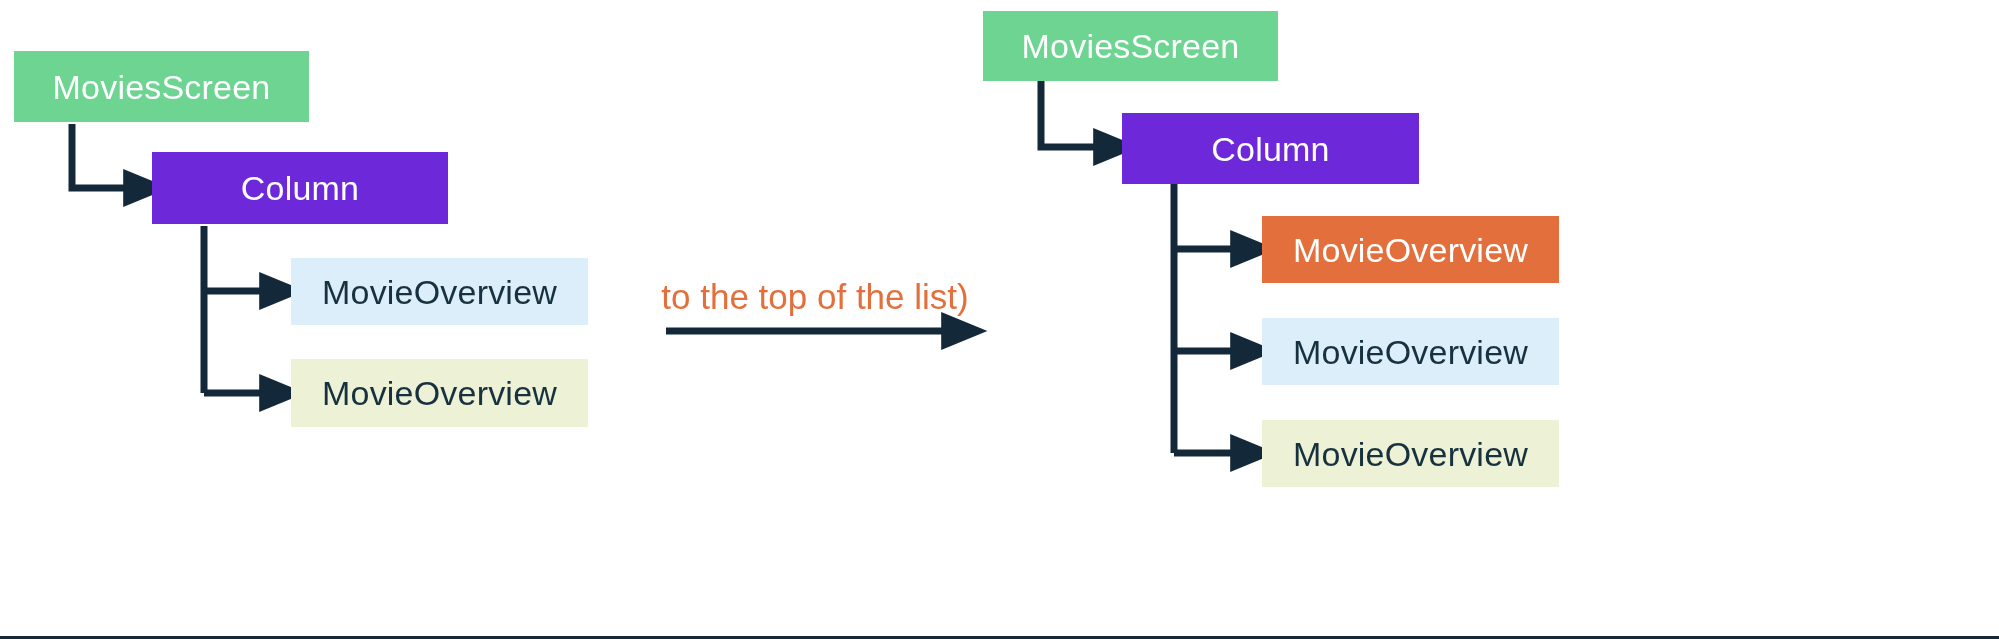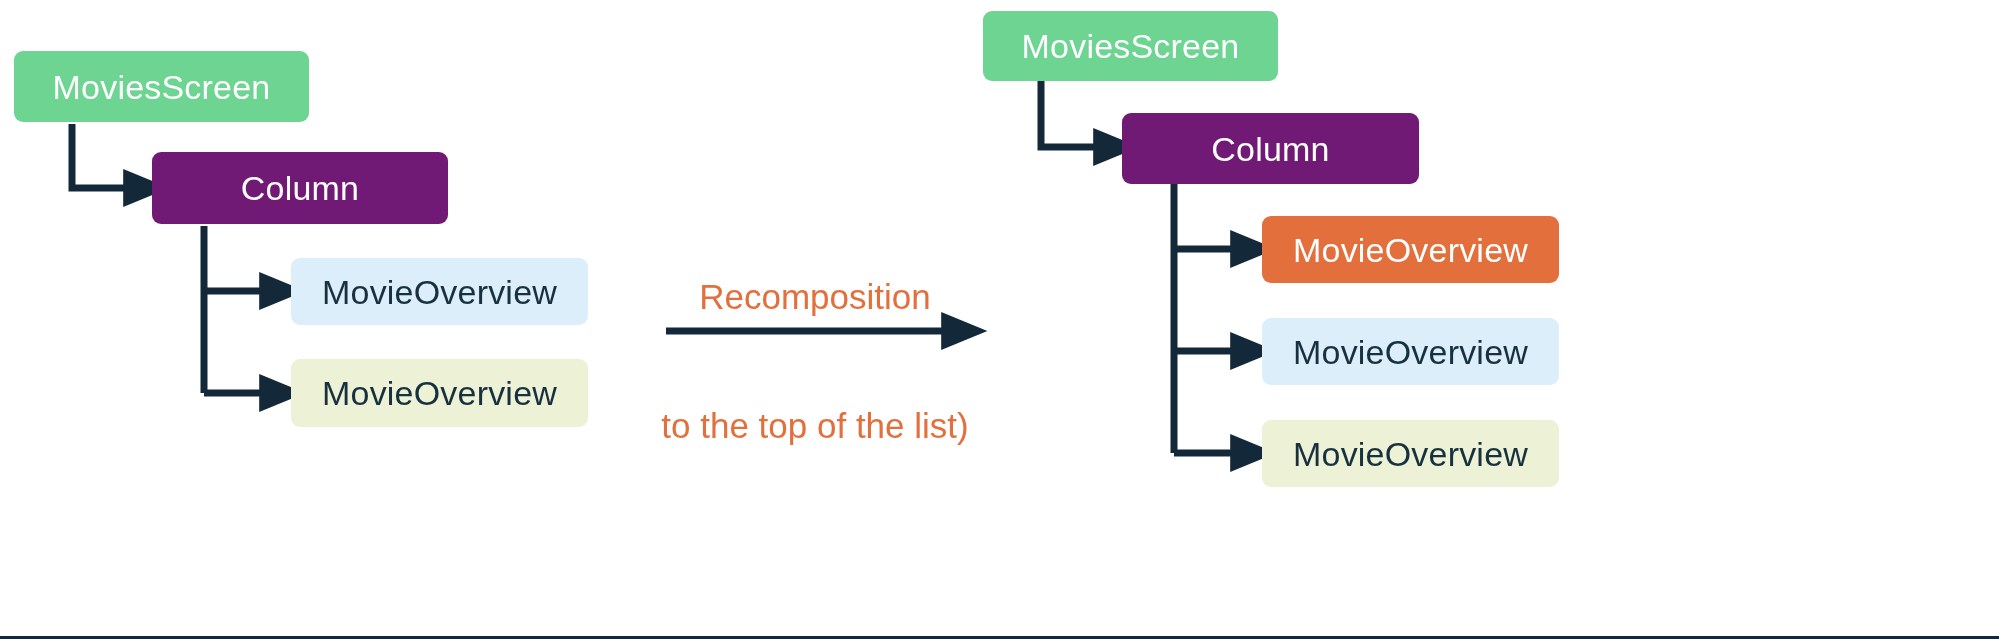--- a/index.html
+++ b/index.html
@@ -25,29 +25,29 @@
     width: 1999px;
     height: 639px;
     pointer-events: none;
   }
   .node {
     position: absolute;
     box-sizing: border-box;
     display: flex;
     align-items: center;
     justify-content: center;
-    border-radius: 9px;
+    border-radius: 0;
     font-size: 34px;
     font-weight: 400;
     letter-spacing: 0.2px;
     white-space: nowrap;
     line-height: 1;
   }
   .node-green  { background: #6dd492; color: #ffffff; }
-  .node-blue   { background: #701a75; color: #ffffff; }
+  .node-blue   { background: #6d28d9; color: #ffffff; }
   .node-orange { background: #e3703c; color: #ffffff; }
   .node-lblue  { background: #ddeefb; color: #17313f; }
   .node-cream  { background: #edf1d5; color: #17313f; }
 
   .caption {
     position: absolute;
     color: #e3703c;
     font-size: 35px;
     line-height: 43px;
     text-align: center;
@@ -93,21 +93,20 @@
 
   <div class="node node-green" style="left:14px; top:51px; width:295px; height:71px;">MoviesScreen</div>
 
   <div class="node node-blue" style="left:152px; top:152px; width:296px; height:72px;">Column</div>
 
   <div class="node node-lblue" style="left:291px; top:258px; width:297px; height:67px;">MovieOverview</div>
 
   <div class="node node-cream" style="left:291px; top:359px; width:297px; height:68px;">MovieOverview</div>
 
   <div class="caption" style="left:660px; top:189px; width:310px;">
-    <span>Recomposition</span>
     <span>to the top of the list)</span>
   </div>
 
   <div class="node node-green" style="left:983px; top:11px; width:295px; height:70px;">MoviesScreen</div>
 
   <div class="node node-blue" style="left:1122px; top:113px; width:297px; height:71px;">Column</div>
 
   <div class="node node-orange" style="left:1262px; top:216px; width:297px; height:67px;">MovieOverview</div>
 
   <div class="node node-lblue" style="left:1262px; top:318px; width:297px; height:67px;">MovieOverview</div>

